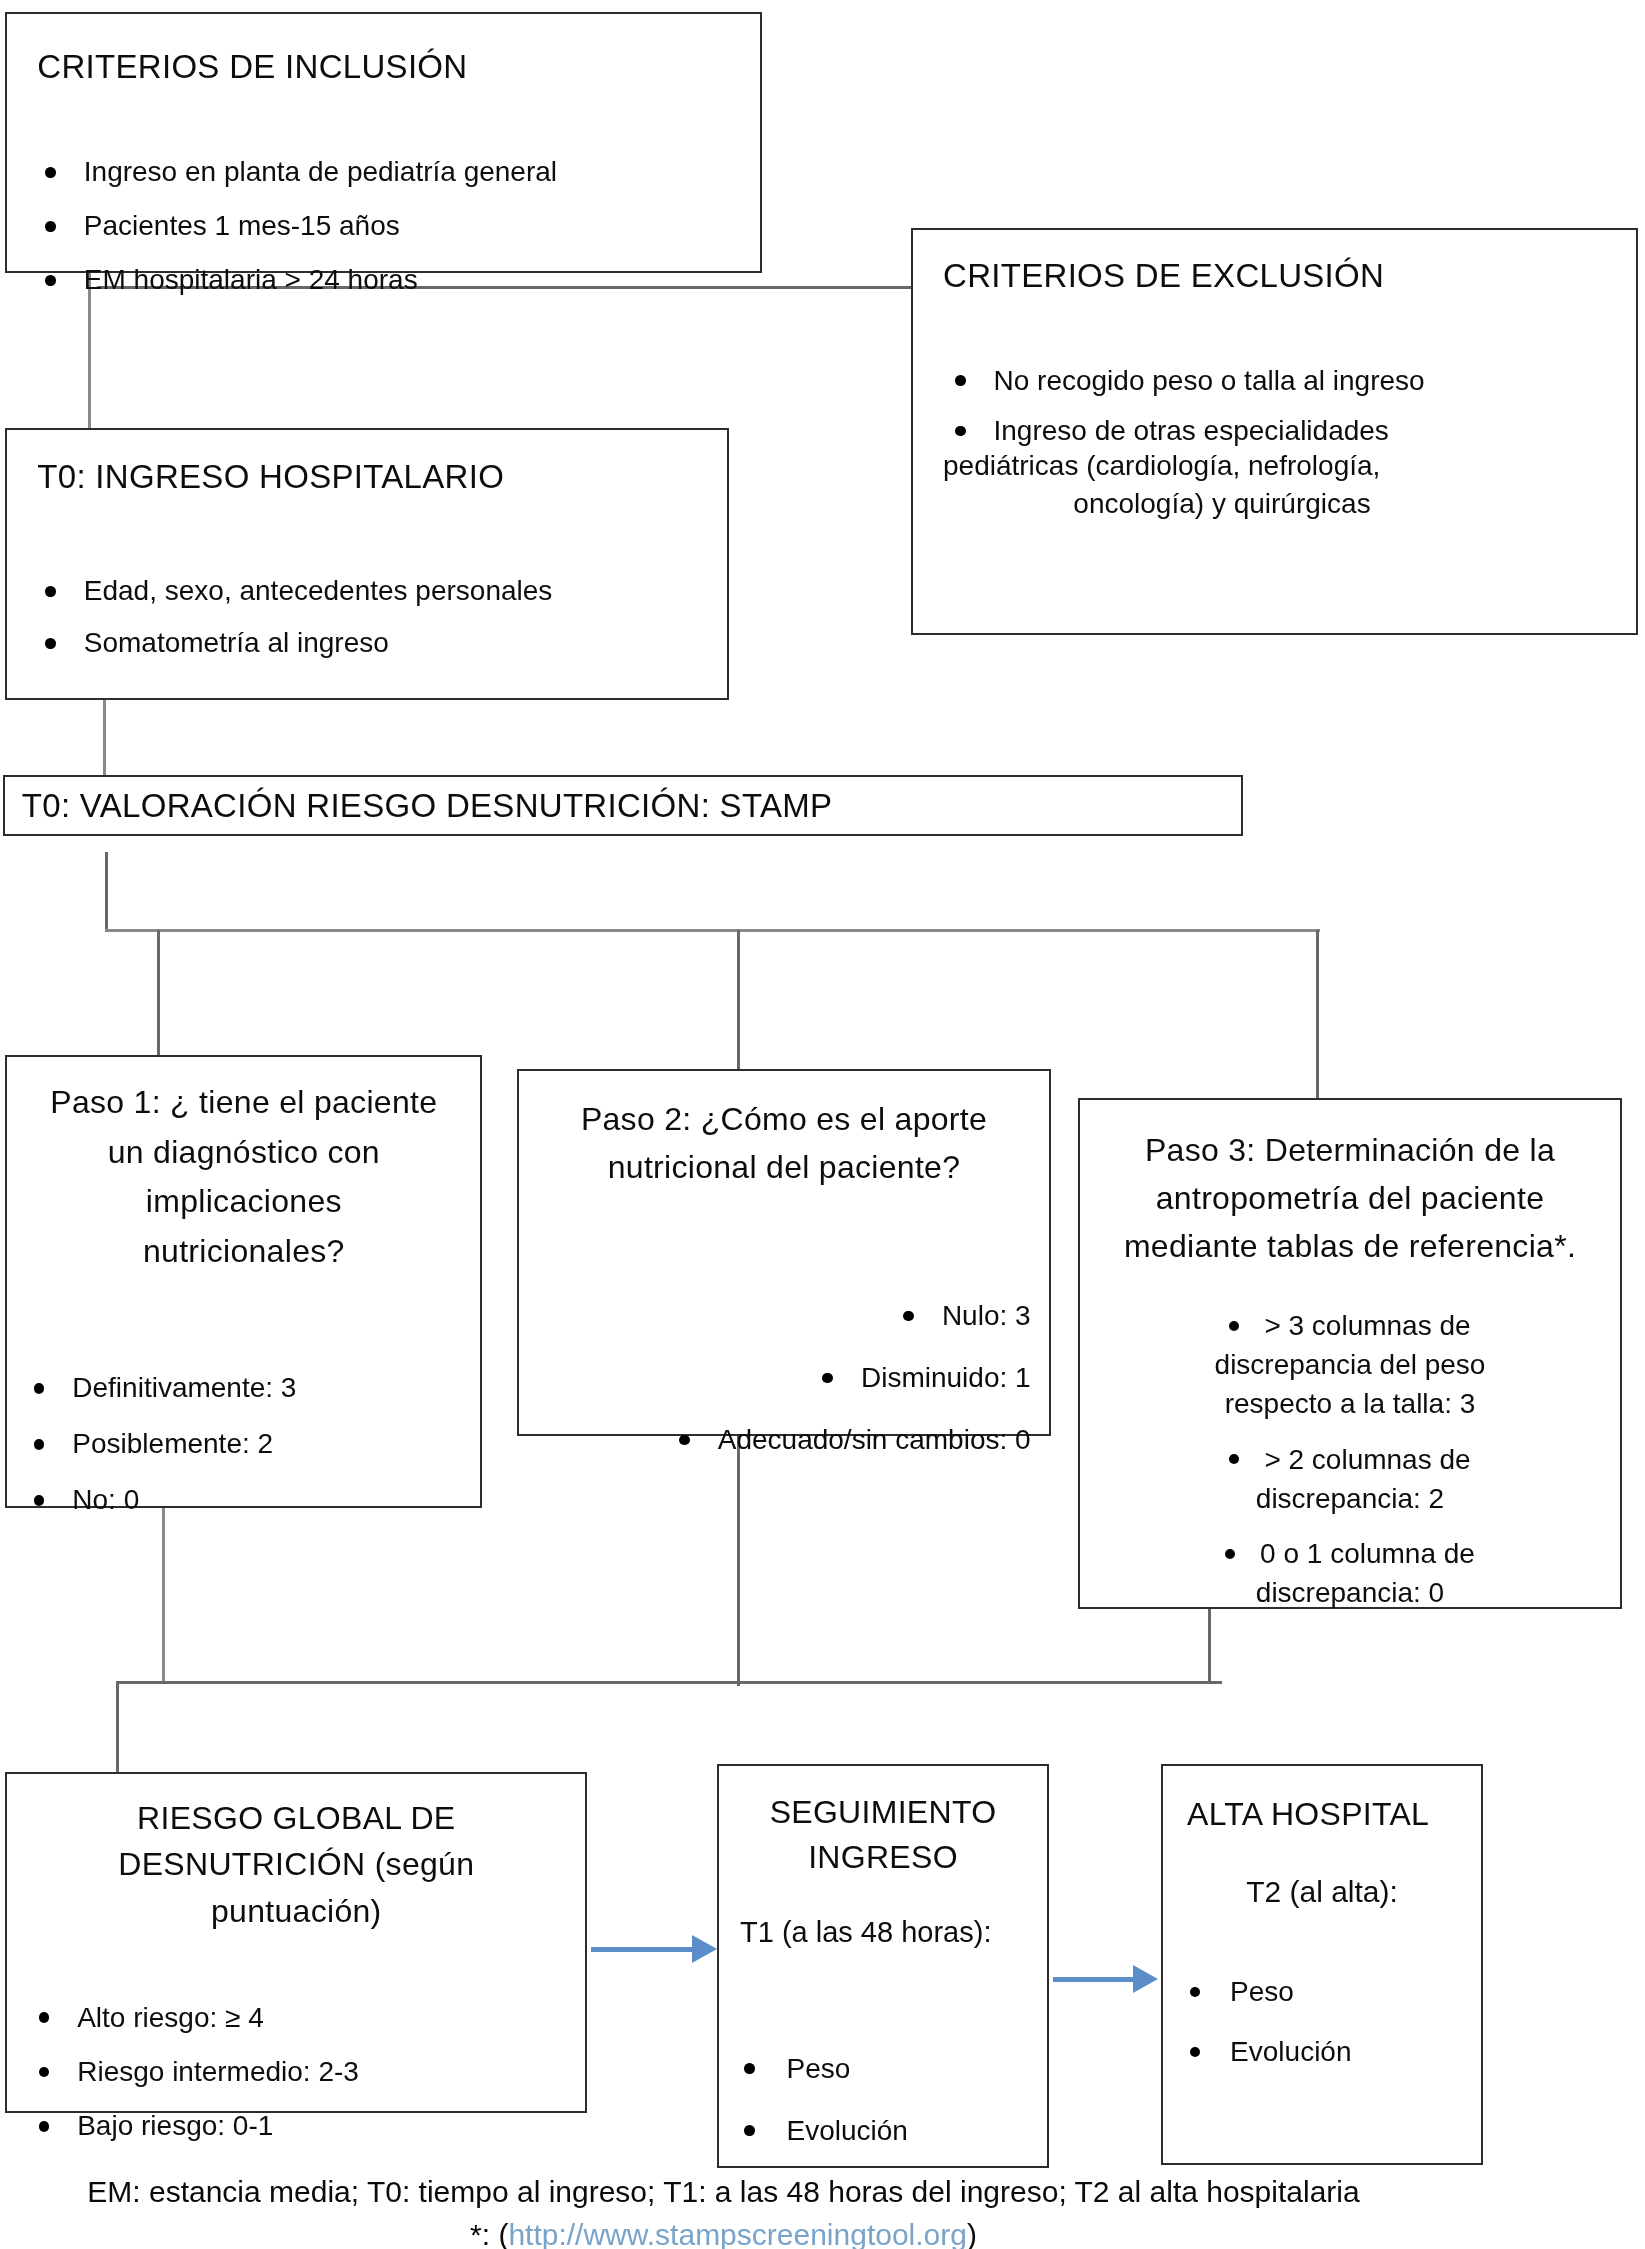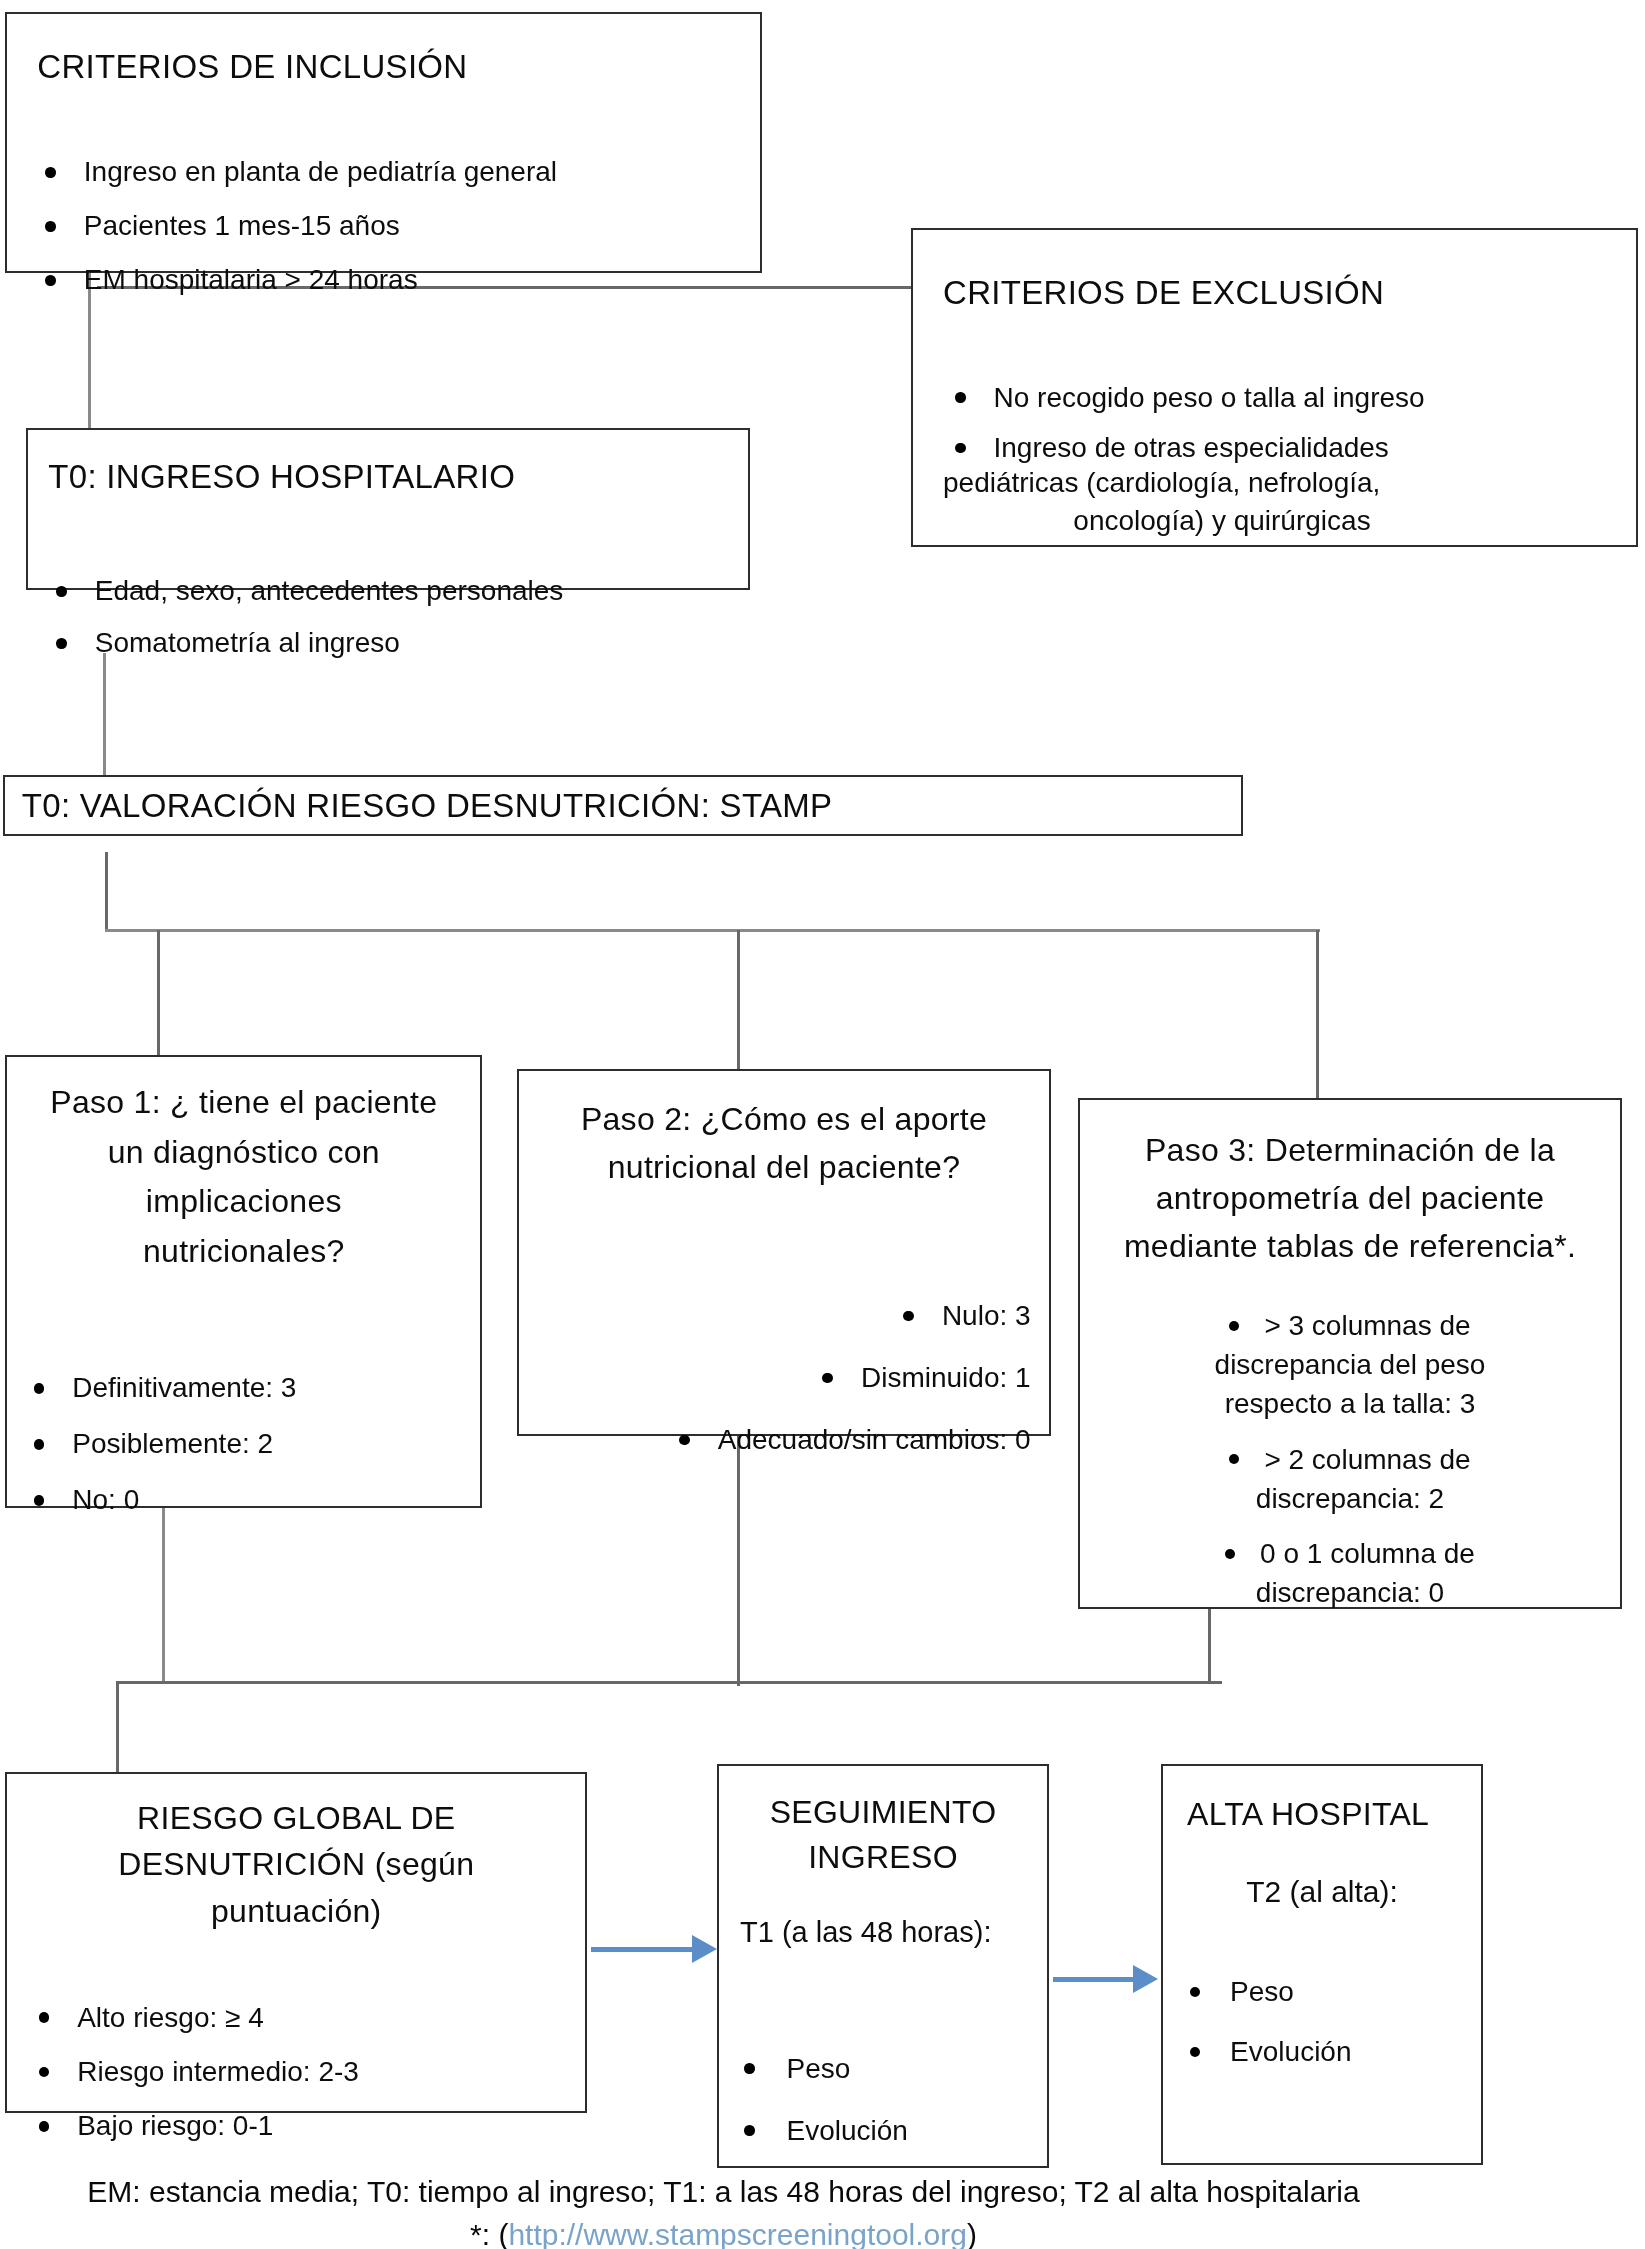--- a/index.html
+++ b/index.html
@@ -26,27 +26,27 @@
   .arrow-line { position:absolute; height:5.3px; background:#5b8dc8; }
   .arrow-head { position:absolute; width:0; height:0;
     border-top:14.5px solid transparent; border-bottom:14.5px solid transparent;
     border-left:25px solid #5b8dc8; }
 
   
   #inclusion   { left:5.3px;    top:12px;   width:757px; height:261px; padding:32px 30px; }
   #inclusion .title { margin-bottom:47px; }
   #inclusion .bullet-row { margin-top:22px; padding-left:8px; }
 
-  #exclusion   { left:911px; top:228px;  width:727px; height:319px; padding:42px 30px; }
+  #exclusion   { left:911px; top:228px;  width:727px; height:407px; padding:25px 30px; }
   #exclusion .title { margin-bottom:50px; }
   #exclusion .bullet-row { margin-top:18.4px; padding-left:12px; }
   .excl-cont { font-size:28px; line-height:1.35; }
   .excl-center { text-align:center; padding-right:105px; }
 
-  #t0ingreso   { left:5.3px;    top:428px;  width:724px; height:162px; padding:26px 20px;margin-left:21px; }
+  #t0ingreso   { left:5.3px;    top:428px;  width:724px; height:272px; padding:26px 30px; }
   #t0ingreso .title { margin-bottom:58px; }
   #t0ingreso .bullet-row { margin-top:20px; padding-left:8px; }
 
   #stamp { left:3.3px; top:775px; width:1240px; height:61px; justify-content:center; padding-left:16.5px; }
 
   #paso1 { left:5.3px; top:1055px; width:477px; height:453px; padding:21px 12px; }
   #paso1 .title.center { line-height:1.55; font-size:32px; }
   #paso1 .bullets { margin-top:72px; }
   #paso1 .bullet-row { margin-top:24px; padding-left:14.5px; }
 

